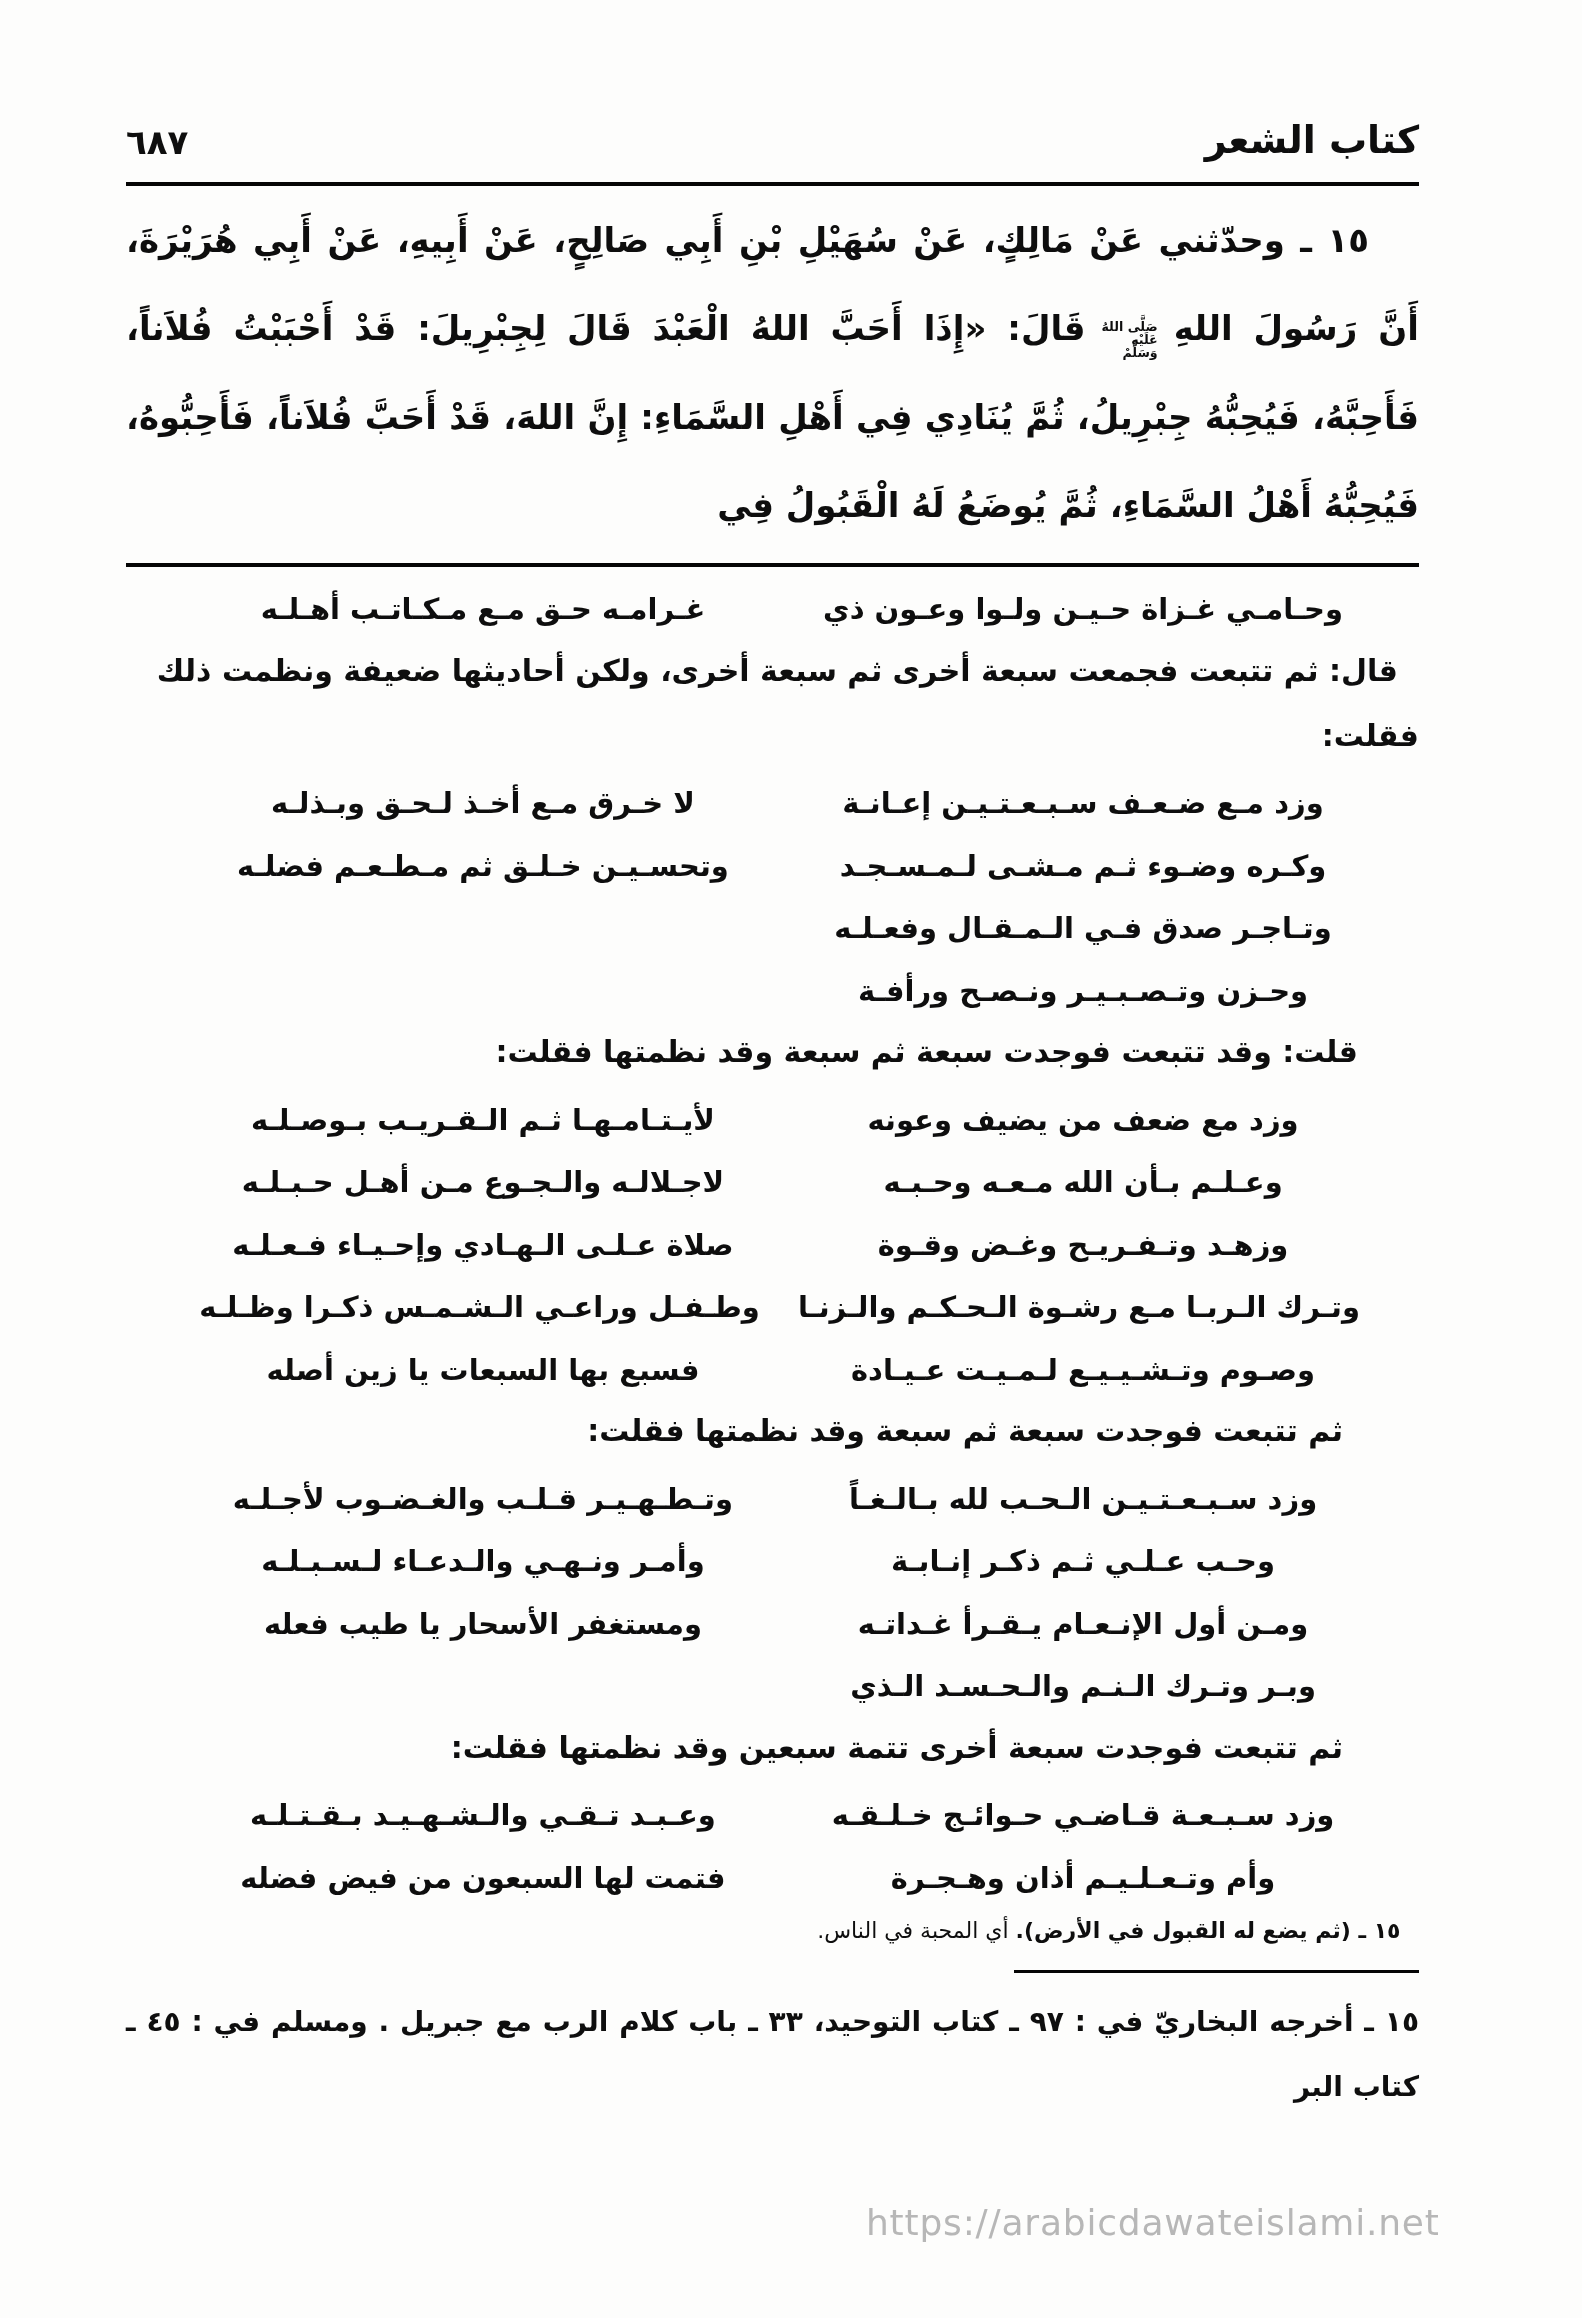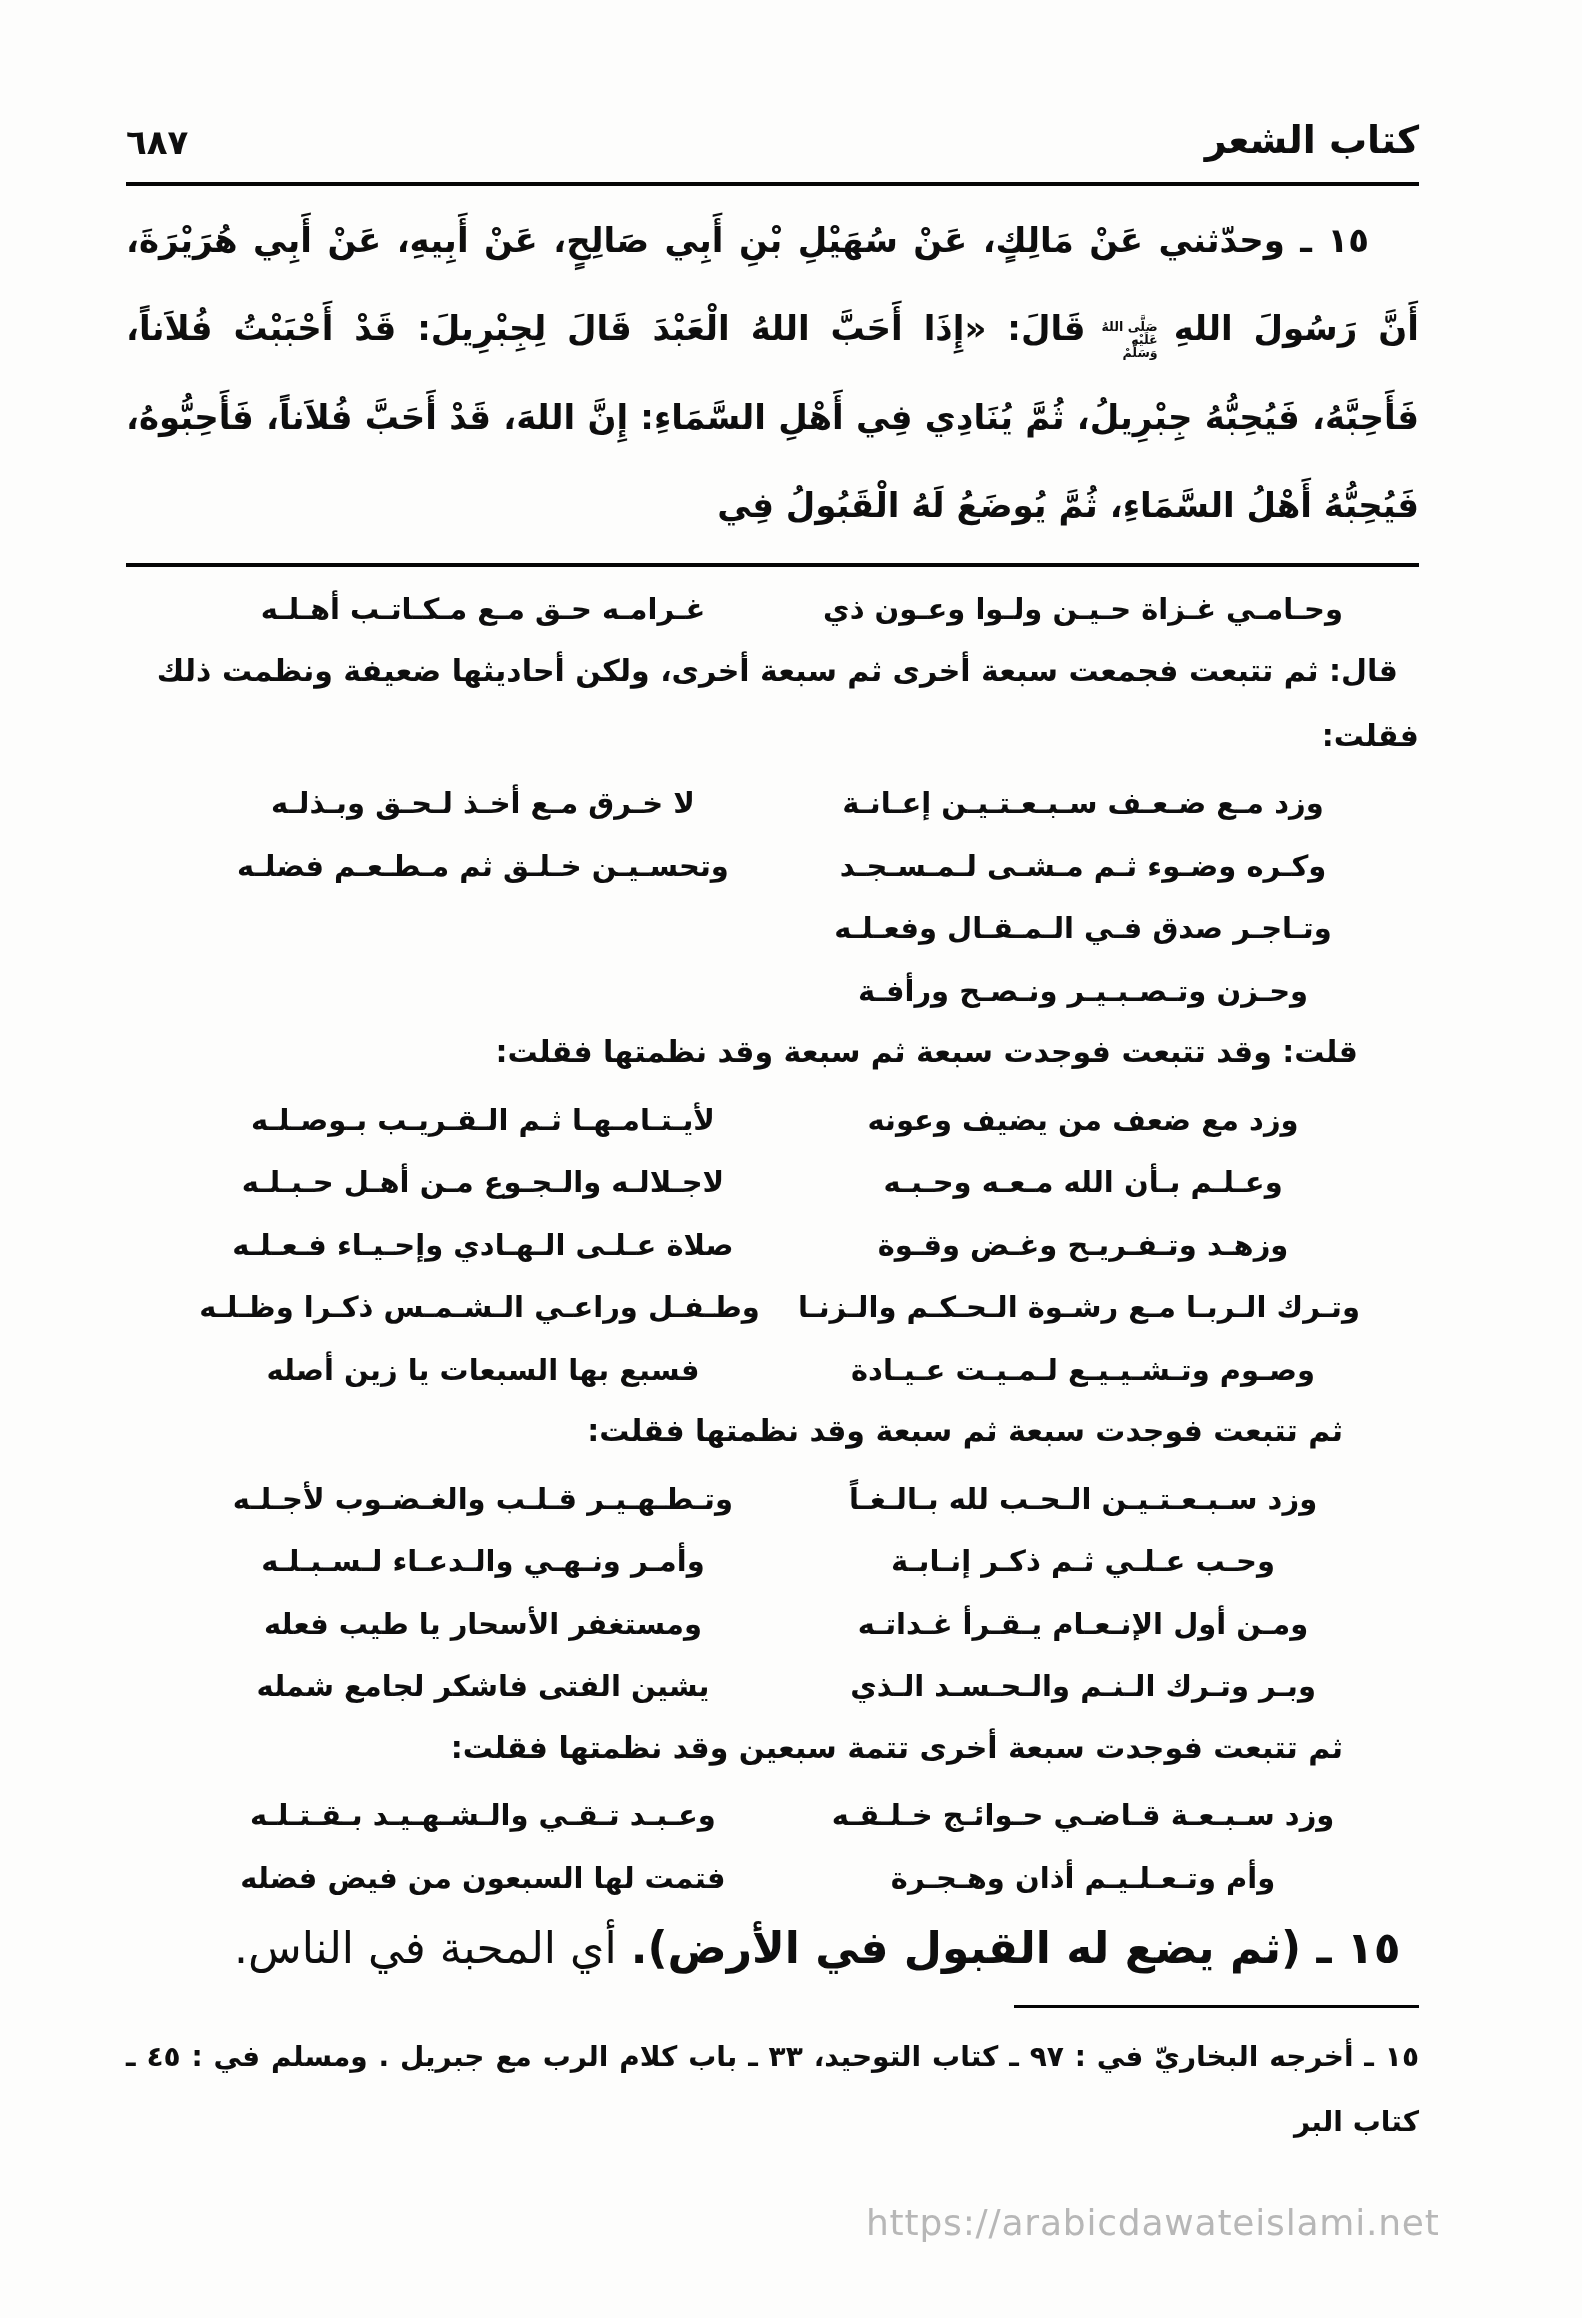--- a/index.html
+++ b/index.html
@@ -84,21 +84,21 @@
     font-size:30px;
     font-weight:bold;
     line-height:1.95;
     text-align:justify;
     text-indent:61px;
   }
 
   
   .commentary {
     margin:15px 0 0 0;
-    font-size:44px;
+    font-size:22px;
     line-height:1.6;
     text-indent:18.5px;
   }
   .commentary .lead { font-weight:bold; }
   .commentary .rest { font-weight:normal; }
 
   
   .footnote-sep {
     width:405px;
     border:0;
@@ -199,21 +199,20 @@
       <div class="verse-row">
         <span class="hemistich">وحـب عـلـي ثـم ذكـر إنـابـة</span>
         <span class="hemistich">وأمـر ونـهـي والـدعـاء لـسـبـلـه</span>
       </div>
       <div class="verse-row">
         <span class="hemistich">ومـن أول الإنـعـام يـقـرأ غـداتـه</span>
         <span class="hemistich">ومستغفر الأسحار يا طيب فعله</span>
       </div>
       <div class="verse-row">
         <span class="hemistich">وبـر وتـرك الـنـم والـحـسـد الـذي</span>
-        <span class="hemistich">يشين الفتى فاشكر لجامع شمله</span>
       </div>
     </div>
 
     <p class="intro indent-lg">ثم تتبعت فوجدت سبعة أخرى تتمة سبعين وقد نظمتها فقلت:</p>
 
     <div>
       <div class="verse-row gap-lg">
         <span class="hemistich">وزد سـبـعـة قـاضـي حـوائـج خـلـقـه</span>
         <span class="hemistich">وعـبـد تـقـي والـشـهـيـد بـقـتـلـه</span>
       </div>

